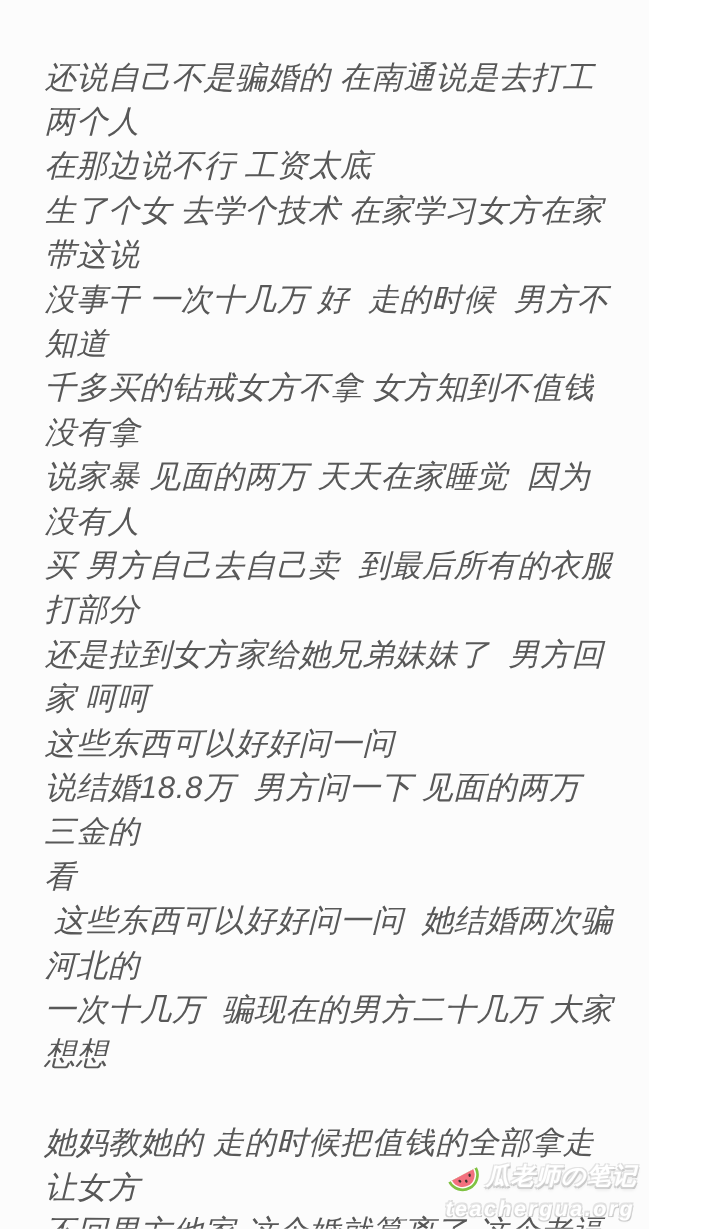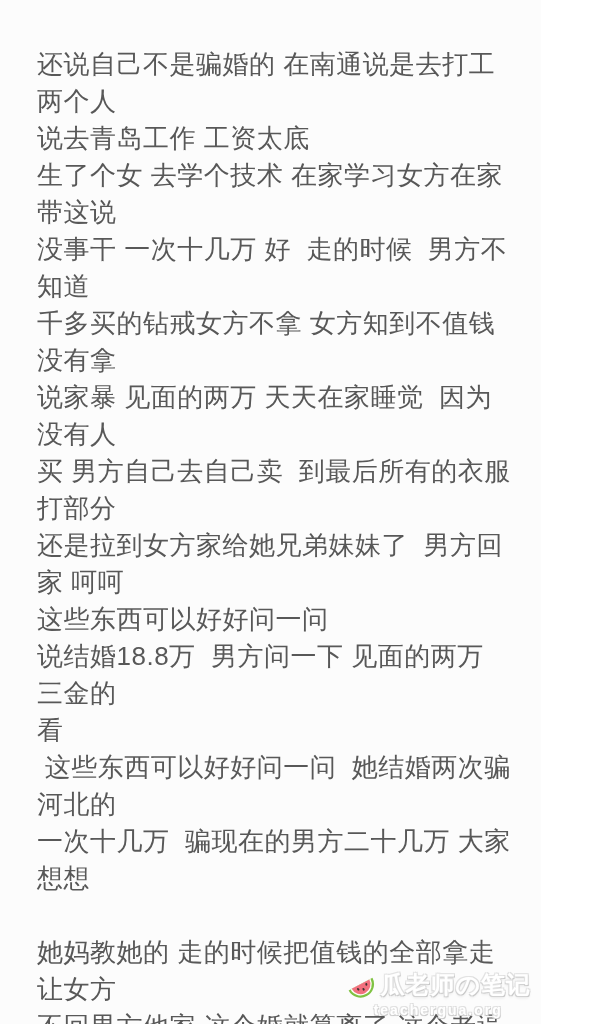--- a/index.html
+++ b/index.html
@@ -6,20 +6,21 @@
   body {
     font-family: "Liberation Sans", "DejaVu Sans", sans-serif;
     background: #ffffff;
   }
   .screen {
     position: relative;
     width: 541px;
     height: 1024px;
     background: #fcfcfc;
     overflow: hidden;
+    font-style: italic;
   }
   .post-text {
     position: absolute;
     top: 46px;
     left: 37px;
     right: 26px;
     color: #585858;
     font-size: 26px;
     line-height: 37px;
     font-weight: 500;
@@ -38,54 +39,54 @@
     flex-direction: column;
     align-items: center;
     user-select: none;
   }
   .wm-top {
     display: flex;
     align-items: center;
     gap: 3px;
   }
   .wm-title {
-    font-size: 24px;
+    font-size: 20px;
     font-weight: bold;
     letter-spacing: 1px;
     color: #ffffff;
     text-shadow:
       -1px -1px 0 #e3e3e3,
        1px -1px 0 #dedede,
       -1px  1px 0 #d2d2d2,
        1px  1px 0 #c9c9c9,
        0 2px 3px rgba(0,0,0,0.10);
   }
   .wm-url {
     margin-top: 1px;
-    font-size: 14px;
+    font-size: 18px;
     font-weight: bold;
     letter-spacing: 2px;
     color: #ffffff;
     text-shadow:
       -1px -1px 0 #e3e3e3,
        1px -1px 0 #dedede,
       -1px  1px 0 #d2d2d2,
        1px  1px 0 #c9c9c9,
        0 1px 2px rgba(0,0,0,0.10);
   }
   .wm-icon svg { display: block; }
 </style>
 </head>
 <body>
 
 <div class="screen">
 
   <main class="post-text">
     <div class="line">还说自己不是骗婚的 在南通说是去打工 两个人</div>
-    <div class="line">说去青岛工作 工资太底</div>
+    <div class="line">在那边说不行 工资太底</div>
     <div class="line">生了个女 去学个技术 在家学习女方在家带这说</div>
     <div class="line">没事干 一次十几万 好  走的时候  男方不知道</div>
     <div class="line">千多买的钻戒女方不拿 女方知到不值钱没有拿</div>
     <div class="line">说家暴 见面的两万 天天在家睡觉  因为没有人</div>
     <div class="line">买 男方自己去自己卖  到最后所有的衣服打部分</div>
     <div class="line">还是拉到女方家给她兄弟妹妹了  男方回家 呵呵</div>
     <div class="line">这些东西可以好好问一问</div>
     <div class="line">说结婚18.8万  男方问一下 见面的两万 三金的</div>
     <div class="line">看</div>
     <div class="line"> 这些东西可以好好问一问  她结婚两次骗河北的</div>

